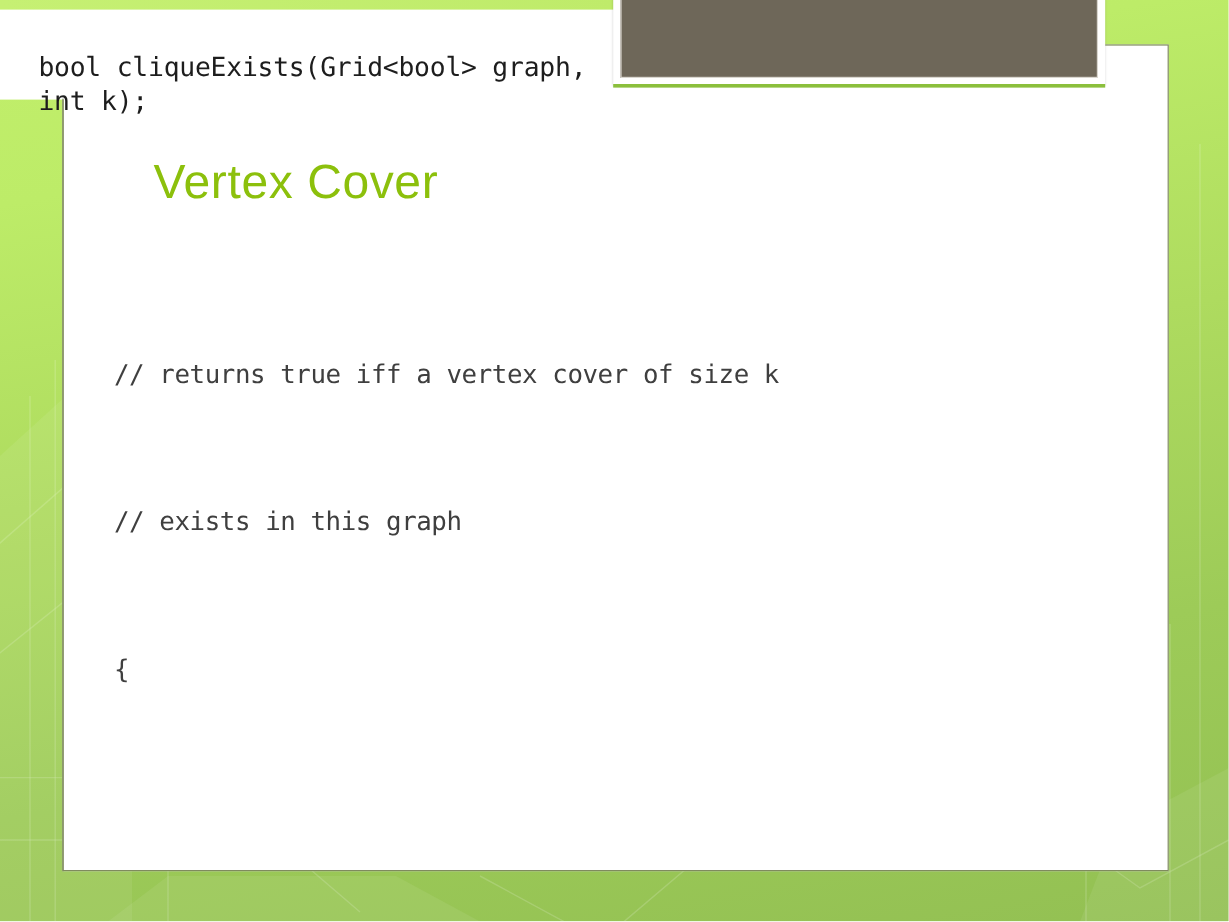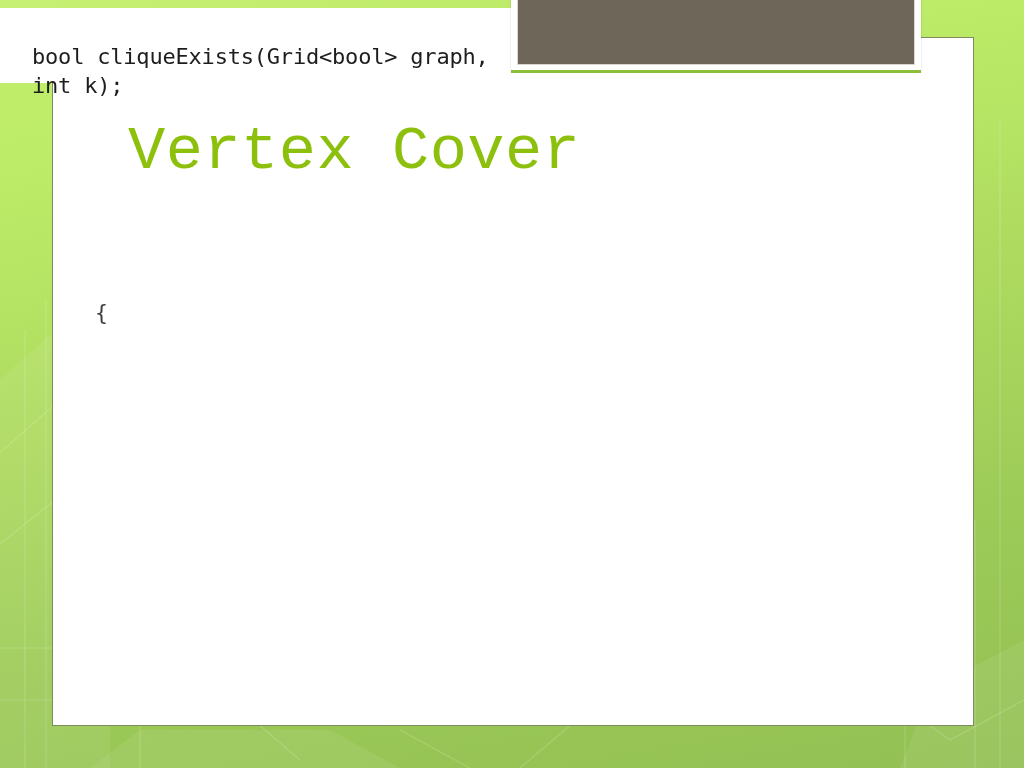--- a/index.html
+++ b/index.html
@@ -102,22 +102,22 @@
     position: absolute;
     left: 52px; top: 82px;
     width: 1px; height: 644px;
     background: #7f8a5e;
   }
 
   
   .slide-title {
     position: absolute;
     left: 128px; top: 116px;
-    font-family: Liberation Mono, monospace;
-    font-size: 62px;
+    font-family: Liberation Sans, sans-serif;
+    font-size: 40px;
     font-weight: 400;
     color: #8cc00c;
     letter-spacing: .5px;
     line-height: 72px;
     white-space: nowrap;
   }
 
   
   .code-body {
     position: absolute;
@@ -173,20 +173,22 @@
   </div>
 
   <div class="photo-frame">
     <div class="photo-inner"></div>
   </div>
   <div class="photo-underline"></div>
 
   <div class="slide-title">Vertex Cover</div>
 
   <div class="code-body">
+    <span class="line">// returns true iff a vertex cover of size k</span>
+    <span class="line">// exists in this graph</span>
     <span class="line">{</span>
     
     
     
     
     
     
     
     
   </div>

